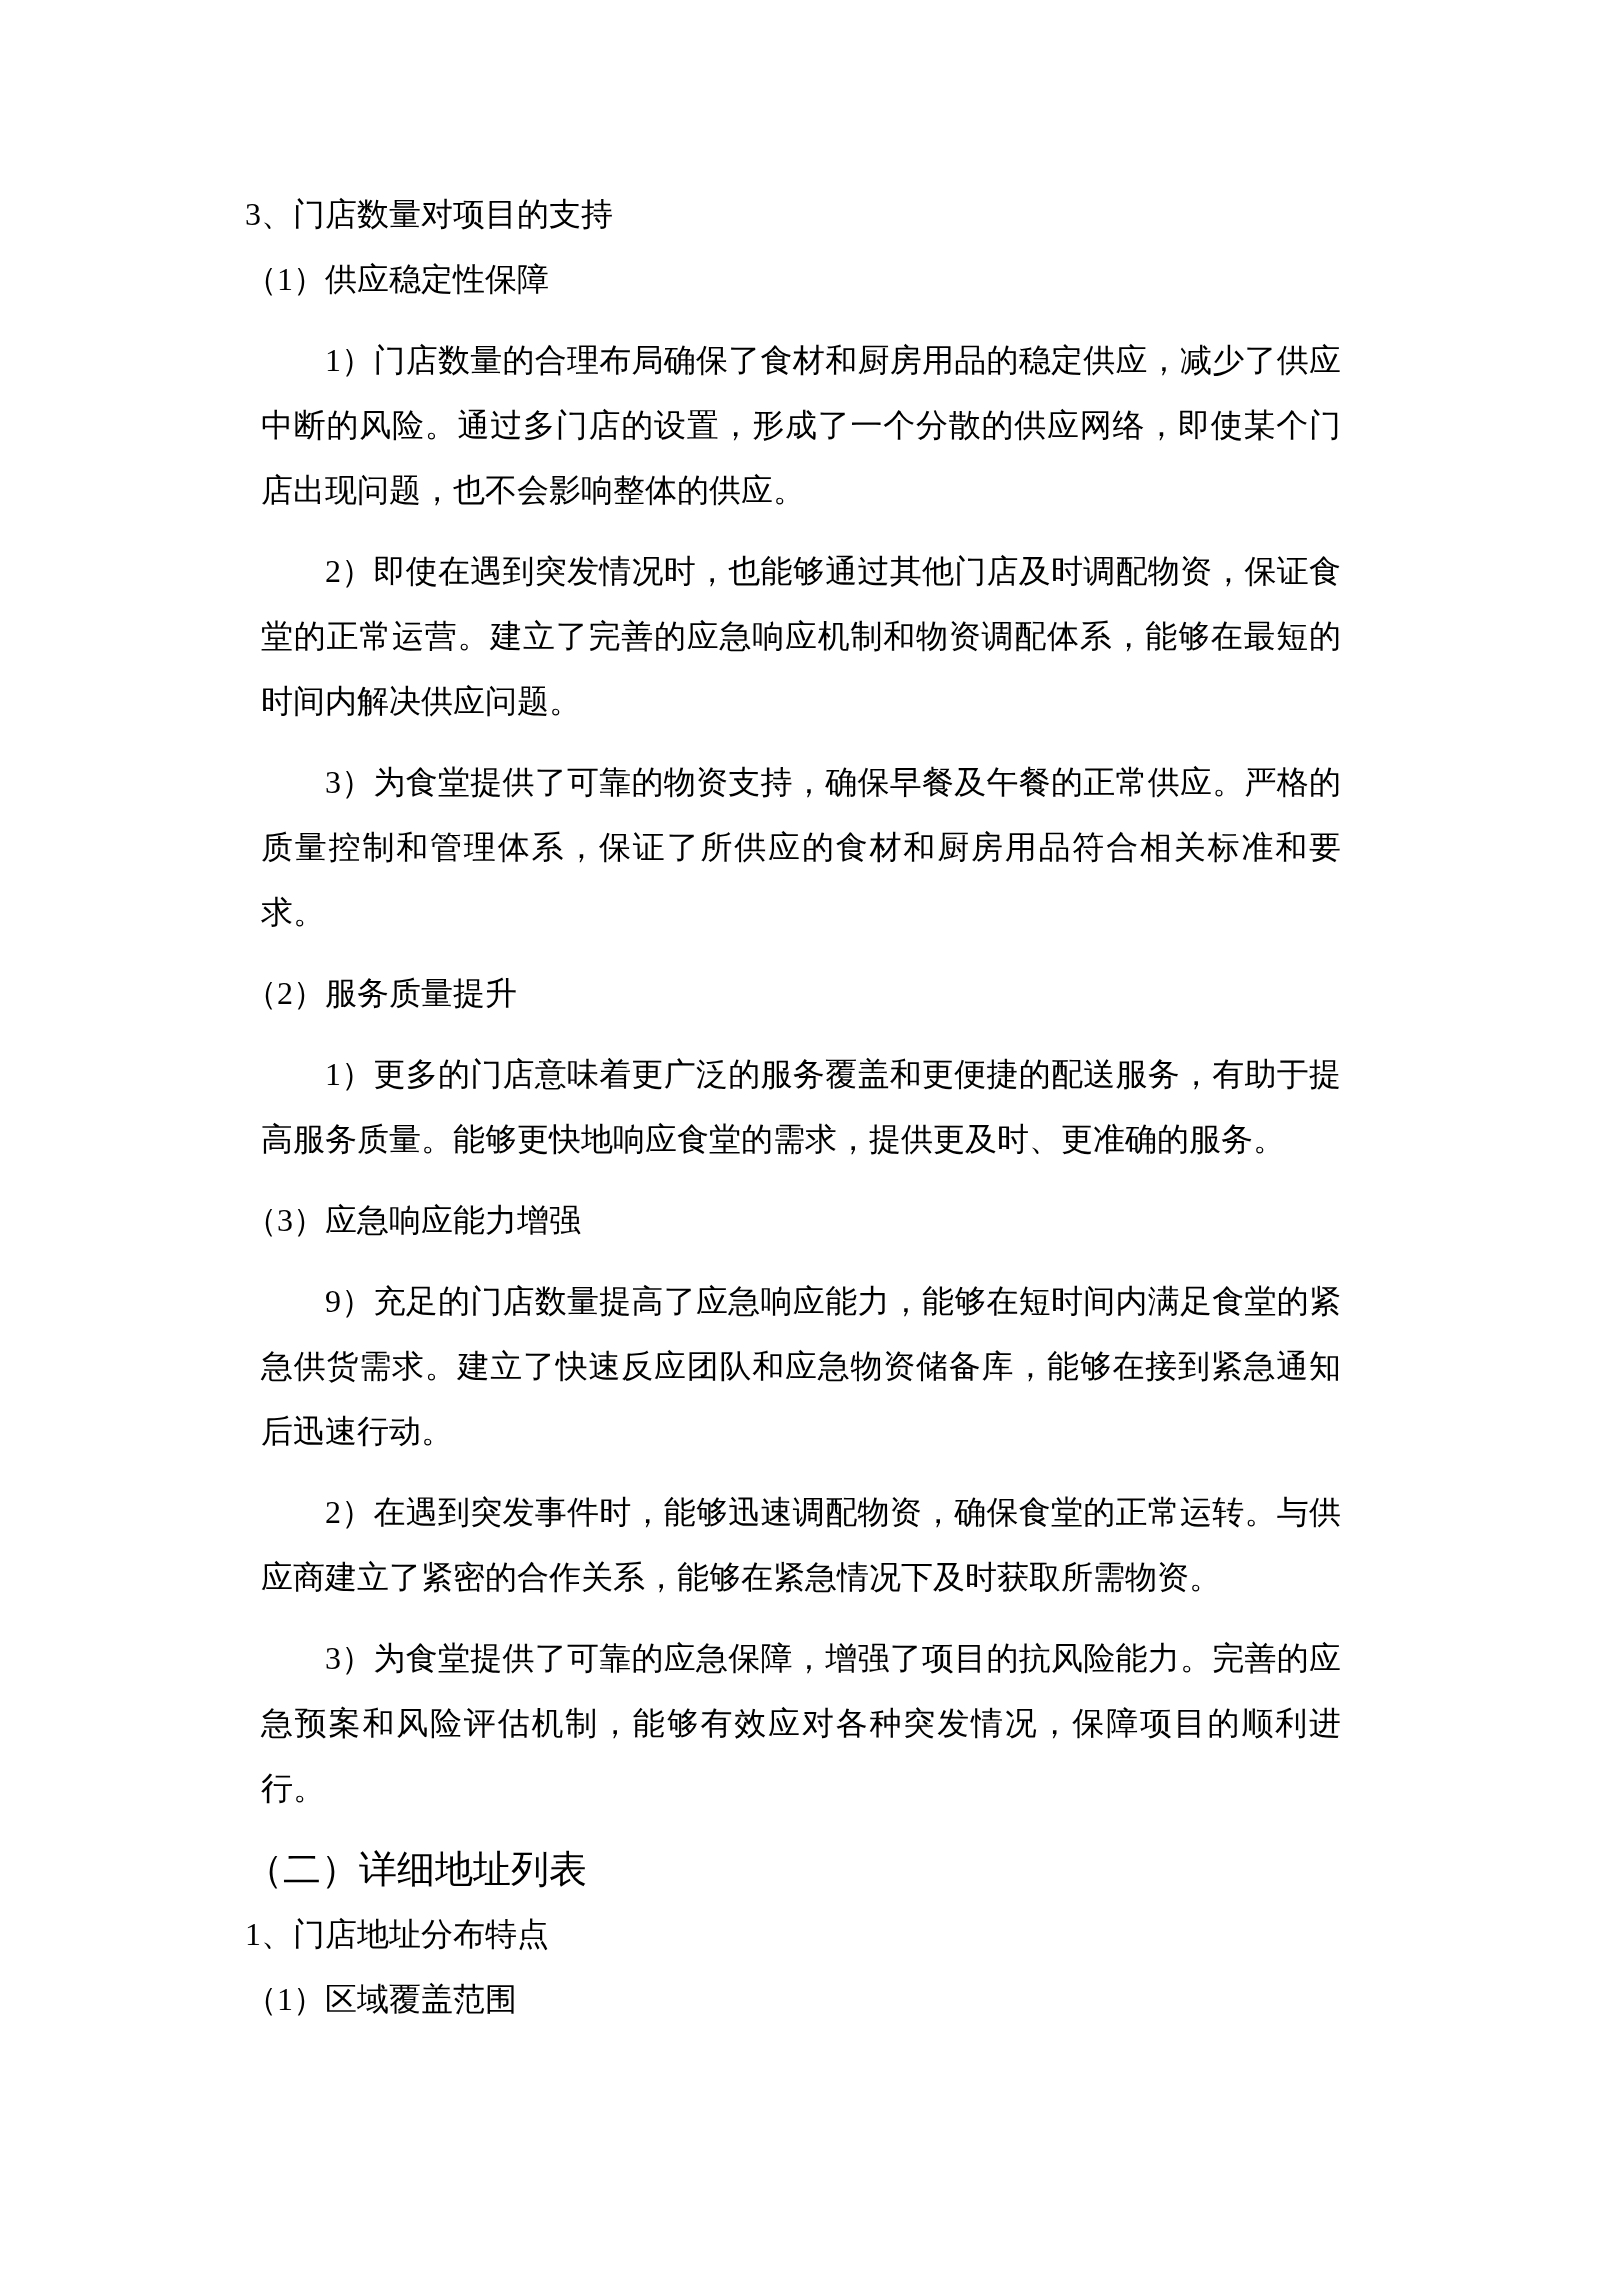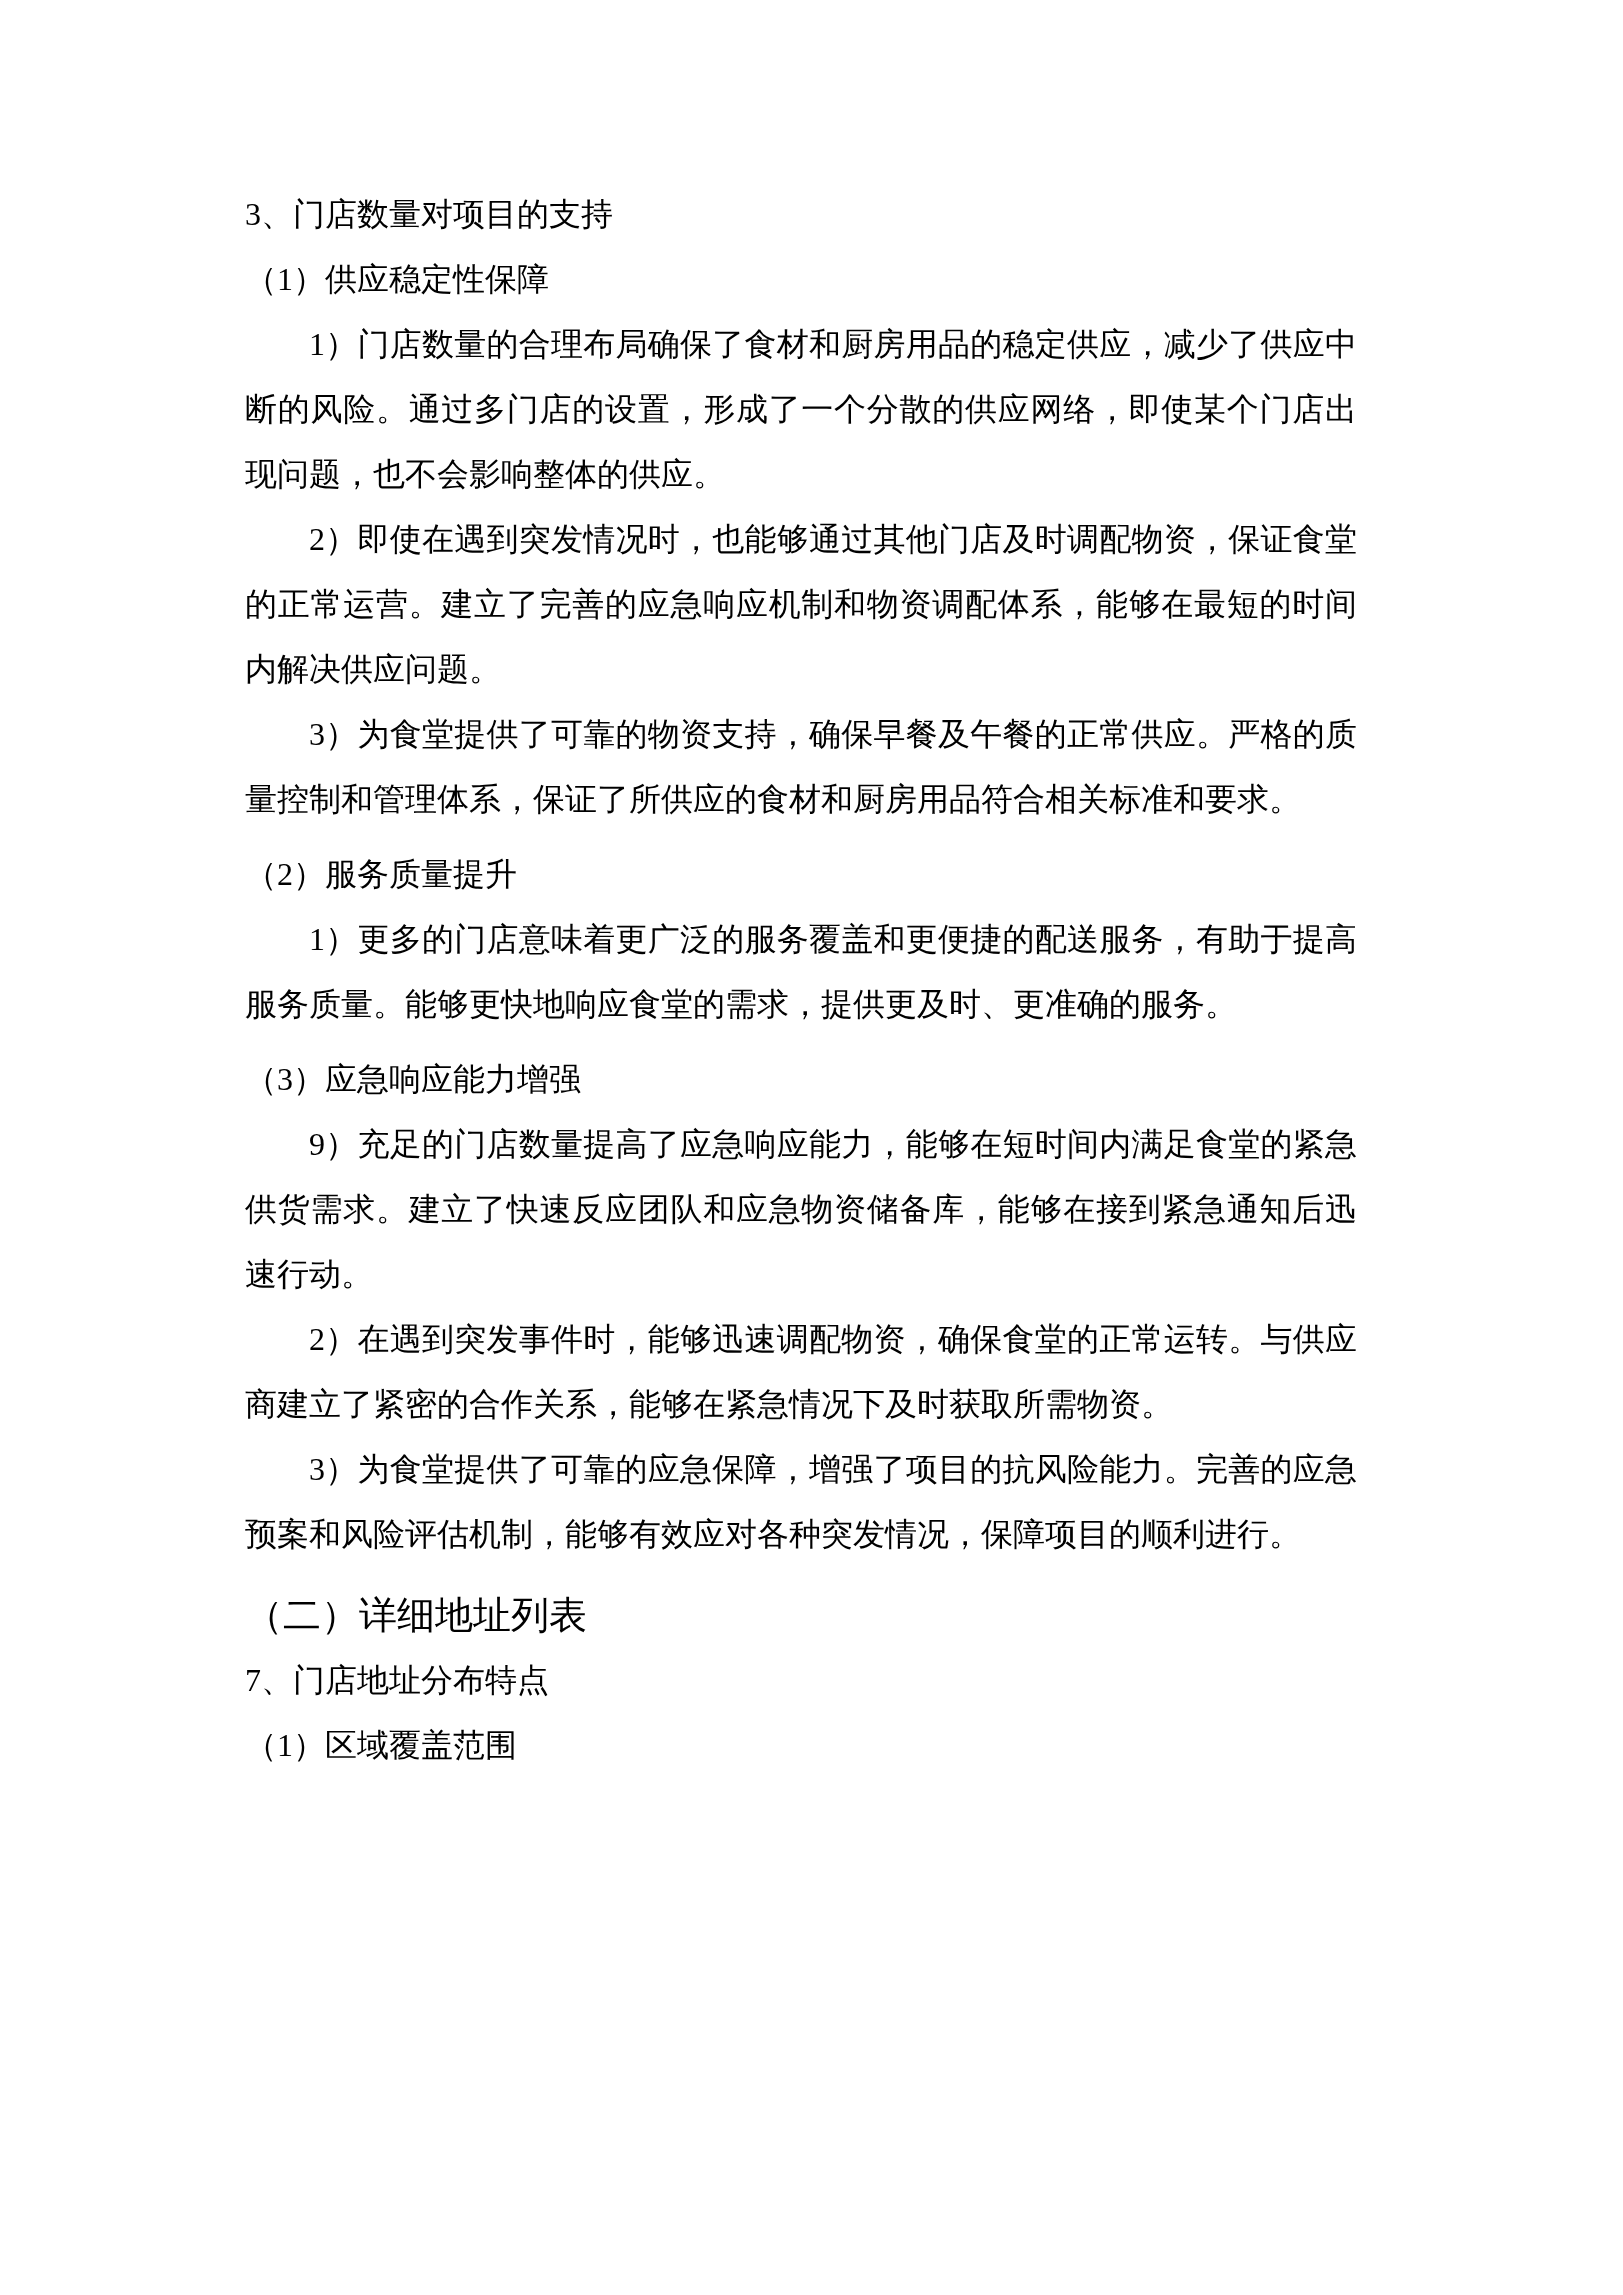--- a/index.html
+++ b/index.html
@@ -17,21 +17,21 @@
     width: 1623px;
     height: 1951px;
     background: #ffffff;
     padding: 182px 266px 0 245px;
     font-family: "Liberation Serif", "DejaVu Serif", serif;
     color: #000000;
     -webkit-font-smoothing: antialiased;
   }
   
   .para {
-    margin: 0;
+    margin: 16px;
     font-size: 32px;
     line-height: 65px;
     text-align: justify;
     text-indent: 64px;
     letter-spacing: 0;
   }
   
   .num-heading {
     margin: 0;
     font-size: 32px;
@@ -83,18 +83,18 @@
   <h4 class="sub-heading spaced">（3）应急响应能力增强</h4>
 
   <p class="para">9）充足的门店数量提高了应急响应能力，能够在短时间内满足食堂的紧急供货需求。建立了快速反应团队和应急物资储备库，能够在接到紧急通知后迅速行动。</p>
 
   <p class="para">2）在遇到突发事件时，能够迅速调配物资，确保食堂的正常运转。与供应商建立了紧密的合作关系，能够在紧急情况下及时获取所需物资。</p>
 
   <p class="para">3）为食堂提供了可靠的应急保障，增强了项目的抗风险能力。完善的应急预案和风险评估机制，能够有效应对各种突发情况，保障项目的顺利进行。</p>
 
   <h2 class="big-heading">（二）详细地址列表</h2>
 
-  <h3 class="num-heading">7、门店地址分布特点</h3>
+  <h3 class="num-heading">1、门店地址分布特点</h3>
 
   <h4 class="sub-heading">（1）区域覆盖范围</h4>
 
 </div>
 
 
 </body></html>

